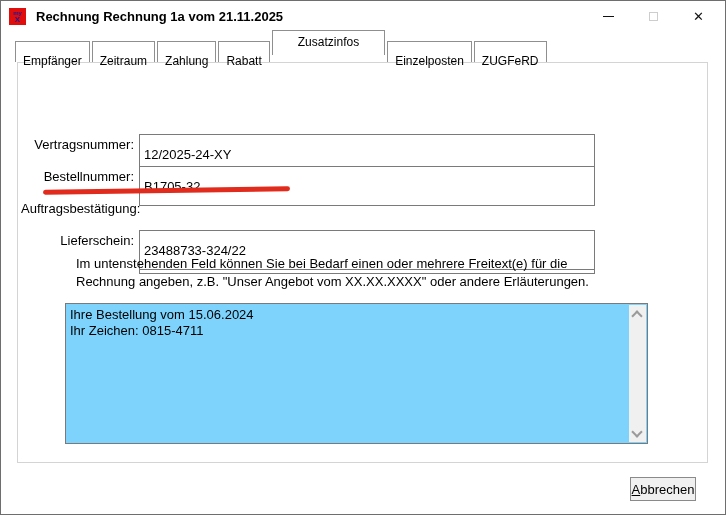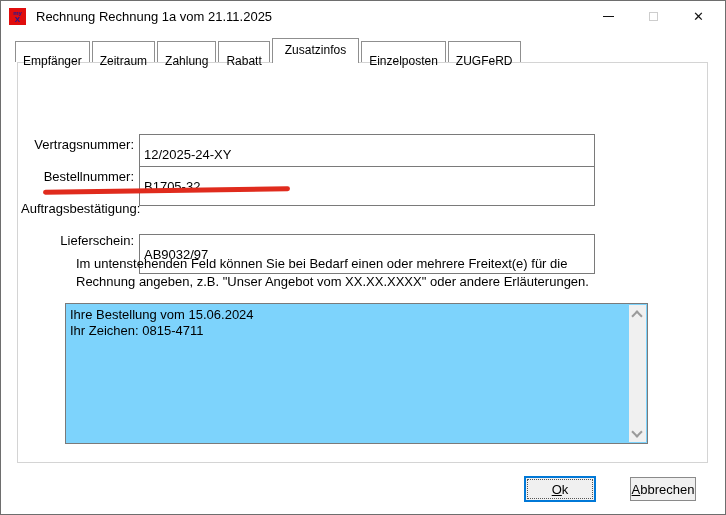--- a/index.html
+++ b/index.html
@@ -10,32 +10,32 @@
             background:#fff; border:1px solid #6e6e6e; overflow:hidden; }
 
   
   .titlebar { position:absolute; left:0; top:0; width:100%; height:31px; background:#fff; }
   .app-icon { position:absolute; left:8px; top:7px; width:17px; height:17px;
               background:#e00d0d; color:#1c1c96; font-weight:bold;
               display:flex; flex-direction:column; align-items:center; justify-content:center;
               line-height:1; }
   .app-icon .l1 { font-size:6px; }
   .app-icon .l2 { font-size:8px; }
-  .title-text { position:absolute; left:35px; top:0; height:31px; line-height:31px; font-size:13px; }
+  .title-text { position:absolute; left:35px; top:0; height:31px; line-height:31px; font-size:13px;font-weight:bold; }
   .win-controls { position:absolute; right:4px; top:0; height:31px; display:flex; }
   .winbtn { width:45px; height:31px; display:flex; align-items:center; justify-content:center; }
   .glyph-min { width:11px; height:0; border-top:1px solid #111; display:block; }
   .glyph-max { width:9px; height:9px; border:1px solid #cdcdcd; display:block; }
   .glyph-close { font-size:13px; color:#111; line-height:31px; }
 
   
   .tabs { position:absolute; left:14px; top:37px; height:25px; display:flex; align-items:flex-end; z-index:3; }
   .tab { height:21px; line-height:20px; padding:9px 7px; margin-right:2px; margin-bottom:1px;
          background:#fff; border:1px solid #8f8f8f; border-bottom:none; font-size:12px; white-space:nowrap; }
-  .tab.active { height:25px; line-height:23px; margin-bottom:0; padding:0 12px; z-index:4; }
+  .tab.active { height:25px; line-height:23px; margin-bottom:8px; padding:0 25px; z-index:4; }
 
   
   .panel { position:absolute; left:16px; top:61px; width:691px; height:401px;
            background:#fff; border:1px solid #d4d4d4; z-index:1; }
 
   .para { position:absolute; width:615px; white-space:pre-line; line-height:17.5px; font-size:13px; z-index:2; }
   #intro { left:75px; top:80px; }
   #hint  { left:75px; top:254px; }
 
   .fieldlabel { position:absolute; left:20px; width:113px; height:22px; line-height:22px;
@@ -114,34 +114,31 @@
   <input class="fieldinput" style="top: 133px;" type="text" value="12/2025-24-XY">
 
   <div class="fieldlabel" style="top:165px">Bestellnummer:</div>
   <input class="fieldinput" style="top: 165px;" type="text" value="B1705-32">
   <div class="red-line" style="background: rgb(224, 43, 29);"></div>
 
   <div class="fieldlabel" style="top:197px">Auftragsbestätigung:</div>
   <input class="fieldinput" style="top: 197px; margin-top: 36px;" type="text" value="AB9032/97">
 
   <div class="fieldlabel" style="top:229px">Lieferschein:</div>
+  <input class="fieldinput" style="top: 229px;" type="text" value="23488733-324/22">
 
   <p class="para" id="hint">Im untenstehenden Feld können Sie bei Bedarf einen oder mehrere Freitext(e) für die
 Rechnung angeben, z.B. "Unser Angebot vom XX.XX.XXXX" oder andere Erläuterungen.</p>
 
   <div class="freitext">
     <div class="freitext-content">Ihre Bestellung vom 15.06.2024
 Ihr Zeichen: 0815-4711</div>
     <div class="vscroll">
       <div class="chev up"></div>
       <div class="chev down"></div>
     </div>
   </div>
 
-  <button class="btn" id="okbtn" style="border-color: rgb(0, 120, 215);">
-    <span class="btn-label">Ok</span>
-    <span class="focusrect"></span>
-  </button>
   <button class="btn" id="cancelbtn">
     <span class="btn-label">Abbrechen</span>
   </button>
 
 </div>
 
 </body></html>

